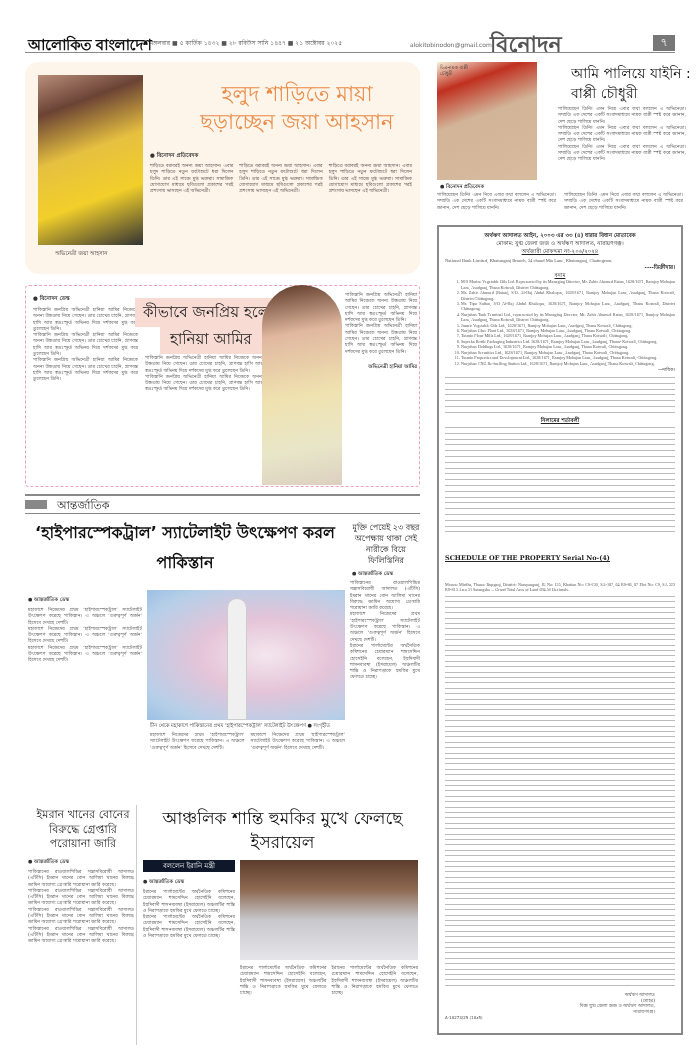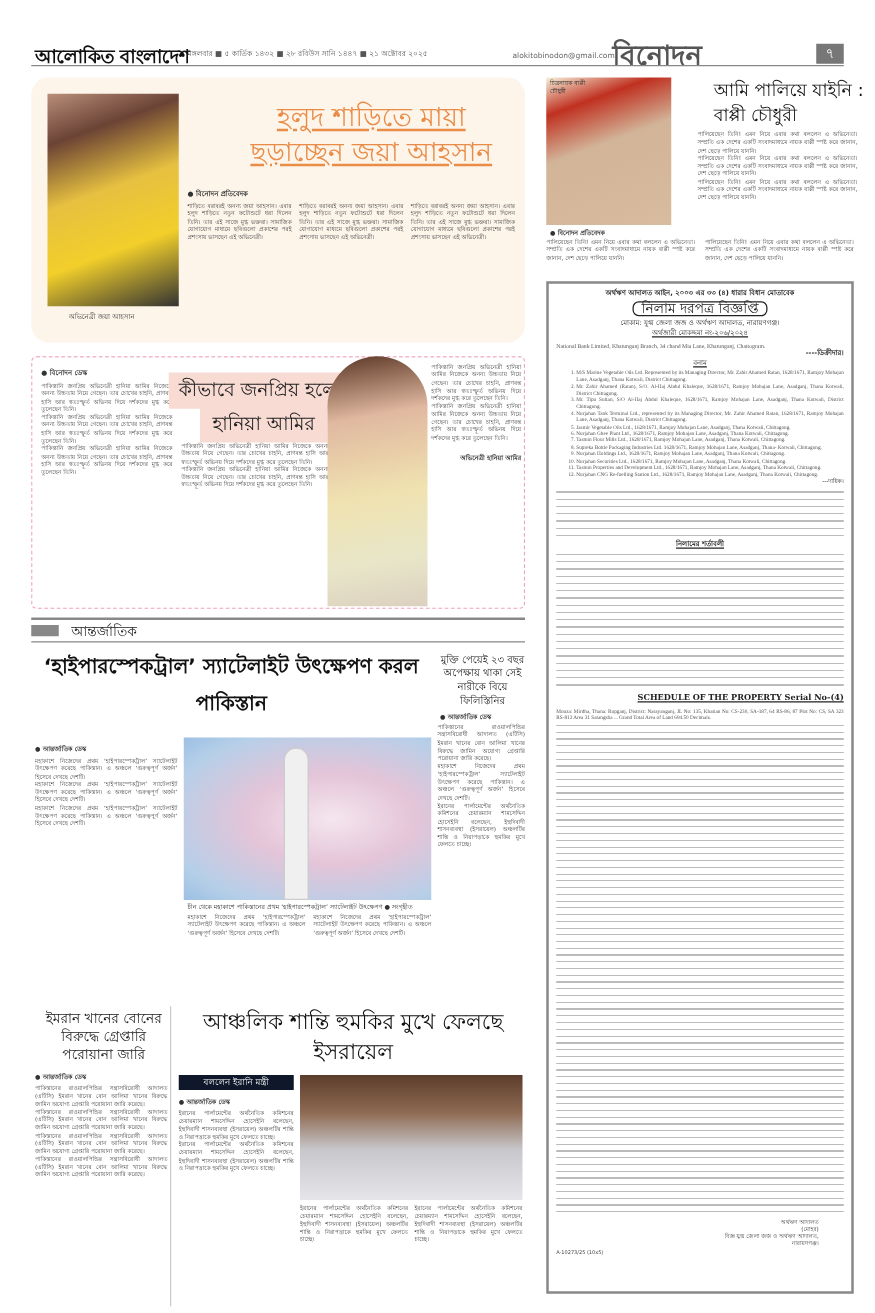--- a/index.html
+++ b/index.html
@@ -8,21 +8,21 @@
   .masthead-left { left: 28px; top: 33px; font-size: 15px; font-weight: bold; letter-spacing: -0.5px; color: #111; }
   .dateline { left: 150px; top: 38px; font-size: 6px; color: #555; }
   .email { left: 410px; top: 41px; font-size: 6px; color: #666; }
   .section-logo { left: 490px; top: 27px; font-size: 22px; font-weight: bold; color: #555; font-family: "DejaVu Serif", serif; }
   .page-num { left: 653px; top: 35px; width: 22px; height: 16px; background: #777; color: #fff; font-size: 11px; text-align: center; line-height: 16px; }
   .rule-top { left: 25px; top: 52px; width: 650px; height: 1px; background: #888; }
 
   .feat-box { left: 25px; top: 62px; width: 395px; height: 212px; background: #fdf4ea; border-radius: 14px; }
   .photo-joya { left: 38px; top: 75px; width: 105px; height: 170px; background: linear-gradient(160deg,#b88e7a 0%, #6b4335 20%, #e6c040 45%, #f2cf2a 70%, #333 100%); }
   .cap-joya { left: 55px; top: 250px; font-size: 5.5px; color: #333; }
-  .head-joya { left: 182px; top: 80px; width: 230px; font-size: 21px; color: #e98c48; line-height: 28px; text-align: center; text-decoration: underline; }
+  .head-joya { left: 182px; top: 80px; width: 230px; font-size: 21px; color: #e98c48; line-height: 28px; text-align: center; }
   .byline { font-size: 5.5px; font-weight: bold; color: #333; }
   .body-text { font-size: 4.6px; line-height: 6.3px; color: #444; text-align: justify; }
 
   .dashed-box { left: 25px; top: 285px; width: 395px; height: 202px; border: 1px dashed #f0a0c0; border-radius: 4px; }
   .head-haniya-1 { left: 135px; top: 298px; background: #f8dcd4; font-size: 15px; padding: 2px 8px; color: #222; }
   .head-haniya-2 { left: 160px; top: 325px; background: #f8dcd4; font-size: 15px; padding: 2px 10px; color: #222; }
   .photo-haniya { left: 262px; top: 285px; width: 80px; height: 200px; background: linear-gradient(170deg,#5a3524 0%, #e0b8a0 25%, #f0e2b0 55%, #e8e6c8 80%, #dcd0c0 100%); border-radius: 40px 40px 0 0; }
 
   .intl-bar { left: 25px; top: 494px; width: 395px; height: 20px; border-top: 2px solid #888; border-bottom: 1px solid #888; }
   .intl-swatch { left: 25px; top: 500px; width: 22px; height: 9px; background: #888; }
@@ -40,21 +40,21 @@
   .photo-conf { left: 240px; top: 860px; width: 178px; height: 100px; background: linear-gradient(180deg,#5c3c2c 0%, #8e6a52 30%, #c8c8cc 60%, #e6e6ea 100%); }
 
   .photo-bappy { left: 437px; top: 62px; width: 100px; height: 118px; background: linear-gradient(160deg,#f6f0d8 0%, #c03020 20%, #d2b498 45%, #d8bca0 100%); }
   .cap-bappy { left: 440px; top: 65px; font-size: 4.8px; line-height: 6px; color: #333; }
   .head-bappy { left: 555px; top: 63px; width: 140px; font-size: 14px; line-height: 20px; color: #111; margin-left: 16px; }
 
   .notice { left: 437px; top: 225px; width: 246px; height: 810px; border: 2px solid #888; padding: 4px 6px; background: #fff; }
   .notice-line { font-size: 5.5px; color: #222; text-align: center; line-height: 8px; }
   .notice-title { display: inline-block; border: 1.5px solid #222; border-radius: 5px; padding: 1px 6px; font-size: 11px; margin: 2px 0; }
   .notice-small { font-size: 4.5px; line-height: 5.8px; color: #444; }
-  .schedule-title { font-size: 6.5px; font-weight: bold; text-decoration: underline; text-align: right; font-family: "DejaVu Serif", serif; margin: 4px 0; }
+  .schedule-title { font-size: 6.5px; font-weight: bold; text-decoration: underline; text-align: left; font-family: "DejaVu Serif", serif; margin: 20px 0; }
   .fill-text { font-size: 4.2px; line-height: 5.4px; color: #555; text-align: justify; font-family: "Liberation Serif", serif; }
 </style>
 </head>
 <body>
 
 <div class="abs masthead-left">আলোকিত বাংলাদেশ</div>
 <div class="abs dateline">মঙ্গলবার ■ ৫ কার্তিক ১৪৩২ ■ ২৮ রবিউস সানি ১৪৪৭ ■ ২১ অক্টোবর ২০২৫</div>
 <div class="abs email">alokitobinodon@gmail.com</div>
 <div class="abs section-logo">বিনোদন</div>
 <div class="abs page-num">৭</div>
@@ -155,21 +155,20 @@
   <p class="body-text">পালিয়েছেন তিনি! এমন নিয়ে এবার কথা বললেন এ অভিনেতা। সম্প্রতি এক দেশের একটি সংবাদমাধ্যমে নায়ক বাপ্পী স্পষ্ট করে জানান, দেশ ছেড়ে পালিয়ে যাননি।</p>
 </div>
 <div class="abs byline" style="left:440px;top:183px;font-size:5px;">● <span>বিনোদন প্রতিবেদক</span></div>
 <div class="abs" style="left:437px;top:192px;width:246px;display:flex;gap:8px;">
   <p class="body-text" style="flex:1">পালিয়েছেন তিনি! এমন নিয়ে এবার কথা বললেন এ অভিনেতা। সম্প্রতি এক দেশের একটি সংবাদমাধ্যমে নায়ক বাপ্পী স্পষ্ট করে জানান, দেশ ছেড়ে পালিয়ে যাননি।</p>
   <p class="body-text" style="flex:1">পালিয়েছেন তিনি! এমন নিয়ে এবার কথা বললেন এ অভিনেতা। সম্প্রতি এক দেশের একটি সংবাদমাধ্যমে নায়ক বাপ্পী স্পষ্ট করে জানান, দেশ ছেড়ে পালিয়ে যাননি।</p>
 </div>
 
 <div class="abs notice">
   <div class="notice-line" style="font-weight:bold">অর্থঋণ আদালত আইন, ২০০৩ এর ৩৩ (৪) ধারার বিধান মোতাবেক</div>
-  <div class="notice-line"><span class="notice-title">নিলাম দরপত্র বিজ্ঞপ্তি</span></div>
   <div class="notice-line">মোকাম: যুগ্ম জেলা জজ ও অর্থঋণ আদালত, নারায়ণগঞ্জ।</div>
   <div class="notice-line" style="text-decoration:underline">অর্থজারী মোকদ্দমা নং-২০৬/২০২৪</div>
   <div class="fill-text" style="font-size:4.6px;margin-top:3px">National Bank Limited, Khatunganj Branch, 34 chand Mia Lane, Khatunganj, Chattogram.</div>
   <div class="notice-line" style="text-align:right;font-weight:bold">----ডিক্রীদার।</div>
   <div class="notice-line" style="text-decoration:underline">বনাম</div>
   <ol id="defendants" class="fill-text" style="padding-left:16px">
       <li>M/S Marine Vegetable Oils Ltd. Represented by its Managing Director, Mr. Zahir Ahamed Ratan, 1628/1671, Ramjoy Mohajan Lane, Asadganj, Thana Kotwali, District Chittagong.</li>
       <li>Mr. Zahir Ahamed (Ratan), S/O. Al-Haj Abdul Khaleque, 1628/1671, Ramjoy Mohajan Lane, Asadganj, Thana Kotwali, District Chittagong.</li>
       <li>Mr. Tipu Sultan, S/O Al-Haj Abdul Khaleque, 1628/1671, Ramjoy Mohajan Lane, Asadganj, Thana Kotwali, District Chittagong.</li>
       <li>Nurjahan Tank Terminal Ltd., represented by its Managing Director, Mr. Zahir Ahamed Ratan, 1628/1671, Ramjoy Mohajan Lane, Asadganj, Thana Kotwali, District Chittagong.</li>

